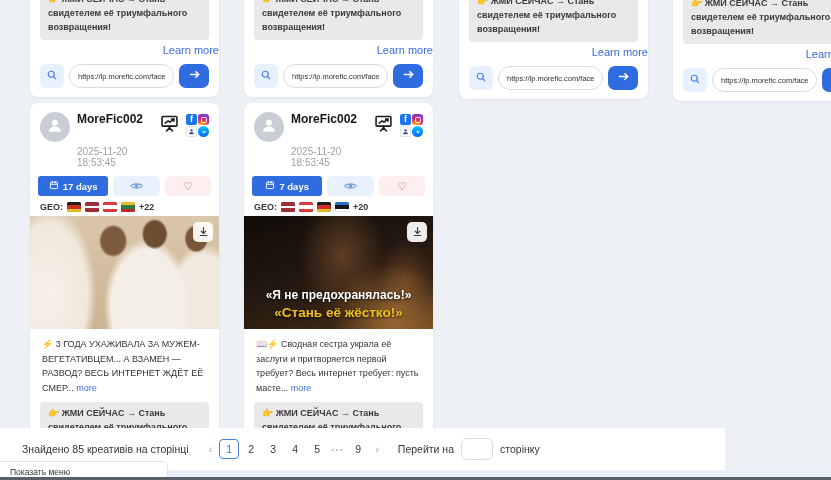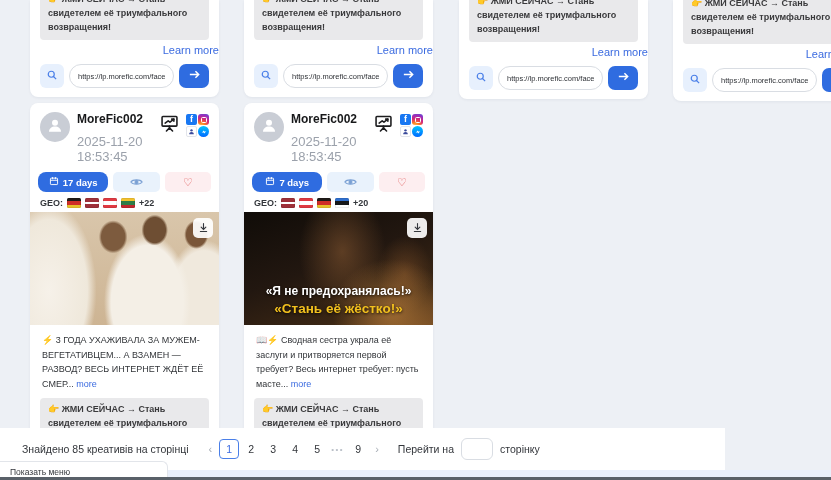--- a/index.html
+++ b/index.html
@@ -32,32 +32,32 @@
   .dbtn{width:24px;height:24px;border-radius:7px;background:#3f7bf0;border:none;flex:none;
         display:flex;align-items:center;justify-content:center}
 
   
   .main-card{top:103px;padding-bottom:10px}
   .header{display:flex;align-items:flex-start;padding:9px 10px 5px;gap:7px}
   .avatar{width:30px;height:30px;border-radius:50%;background:#c9cdd5;flex:none;
           display:flex;align-items:center;justify-content:center}
   .hinfo{flex:1;min-width:0}
   .hname{font-size:12px;font-weight:bold;color:#17181a}
-  .hdate{font-size:13px;color:#9ba1ab;margin-top:8px}
+  .hdate{font-size:10px;color:#9ba1ab;margin-top:20px}
   .hicons{display:flex;align-items:center;gap:6px;margin-top:1px}
   .socgrid{display:grid;grid-template-columns:11px 11px;grid-auto-rows:11px;gap:1px}
   .si{width:11px;height:11px;display:flex;align-items:center;justify-content:center;box-sizing:border-box}
   .si-fb{background:#1877f2;border-radius:2px;color:#fff;font-weight:bold;font-size:9px;line-height:1}
   .si-ig{background:radial-gradient(circle at 30% 120%,#feda75 0%,#fa7e1e 30%,#d62976 55%,#962fbf 80%,#4f5bd5 100%);border-radius:3px}
   .si-ig::after{content:"";width:4px;height:4px;border:1px solid #fff;border-radius:1.5px}
   .si-an{background:#fff;border:1px solid #e2e4ea;border-radius:2px}
   .si-ms{background:linear-gradient(180deg,#00c6ff,#0068ff);border-radius:50%}
 
   .btnrow{display:flex;gap:5px;margin:3px 8px 0;height:20px}
-  .days{flex:1.7;background:#2f6ce0;border-radius:8px;color:#fff;font-size:9.5px;font-weight:bold;
+  .days{flex:1.7;background:#2f6ce0;border-radius:3px;color:#fff;font-size:9.5px;font-weight:bold;
         display:flex;align-items:center;justify-content:center;gap:4px;border:none}
   .eyeb{flex:1;background:#e9f2fc;border-radius:5px;border:none;display:flex;align-items:center;justify-content:center}
   .heartb{flex:1;background:#fdeef0;border-radius:5px;border:none;color:#e05c5c;font-size:11px;
         display:flex;align-items:center;justify-content:center;line-height:1}
 
   .georow{display:flex;align-items:center;gap:4px;margin:6px 10px 4px;font-size:9px;font-weight:bold;color:#33363b}
   .flag{width:14px;height:10px;border-radius:1.5px;box-shadow:inset 0 0 0 .5px rgba(0,0,0,.15);flex:none}
   [data-flag="de"]{background:linear-gradient(180deg,#1f1b18 0 33%,#cf2e27 33% 66%,#e7c12b 66% 100%)}
   [data-flag="lv"]{background:linear-gradient(180deg,#9e3039 0 40%,#fff 40% 60%,#9e3039 60% 100%)}
   [data-flag="at"]{background:linear-gradient(180deg,#e03a42 0 33%,#fff 33% 66%,#e03a42 66% 100%)}

